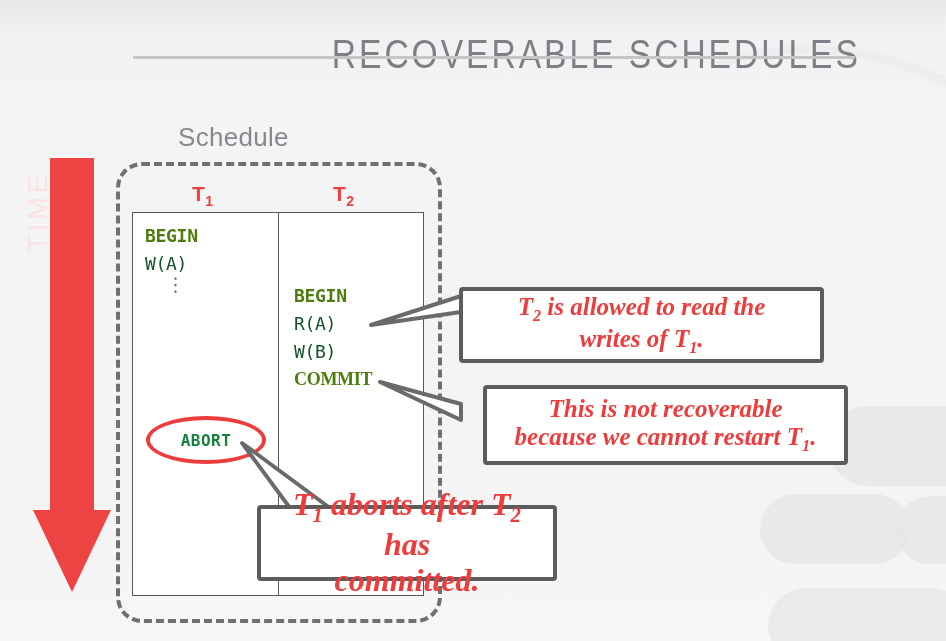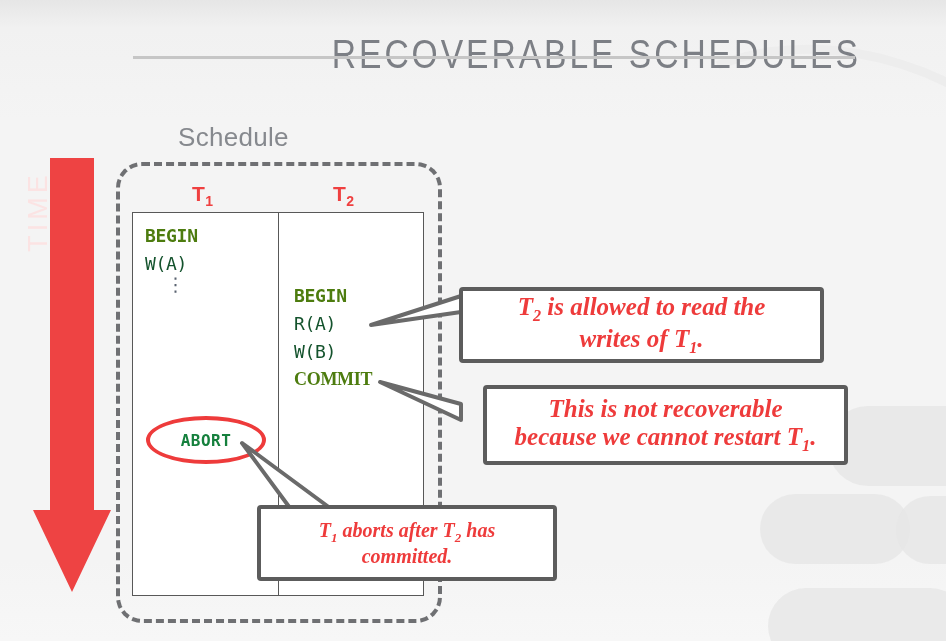--- a/index.html
+++ b/index.html
@@ -223,21 +223,21 @@
     left: 459px; top: 287px; width: 365px; height: 76px;
     font-size: 25px;
   }
   #callout-notrecov {
     left: 459px; top: 385px; width: 365px; height: 80px;
     font-size: 25px;
     margin-left: 24px;
   }
   #callout-aborts {
     left: 257px; top: 505px; width: 300px; height: 76px;
-    font-size: 20px;
+    font-size: 32px;
   }
 
   
   #tails {
     position: absolute;
     left: 0; top: 0;
     width: 946px; height: 641px;
     pointer-events: none;
   }
 </style>

